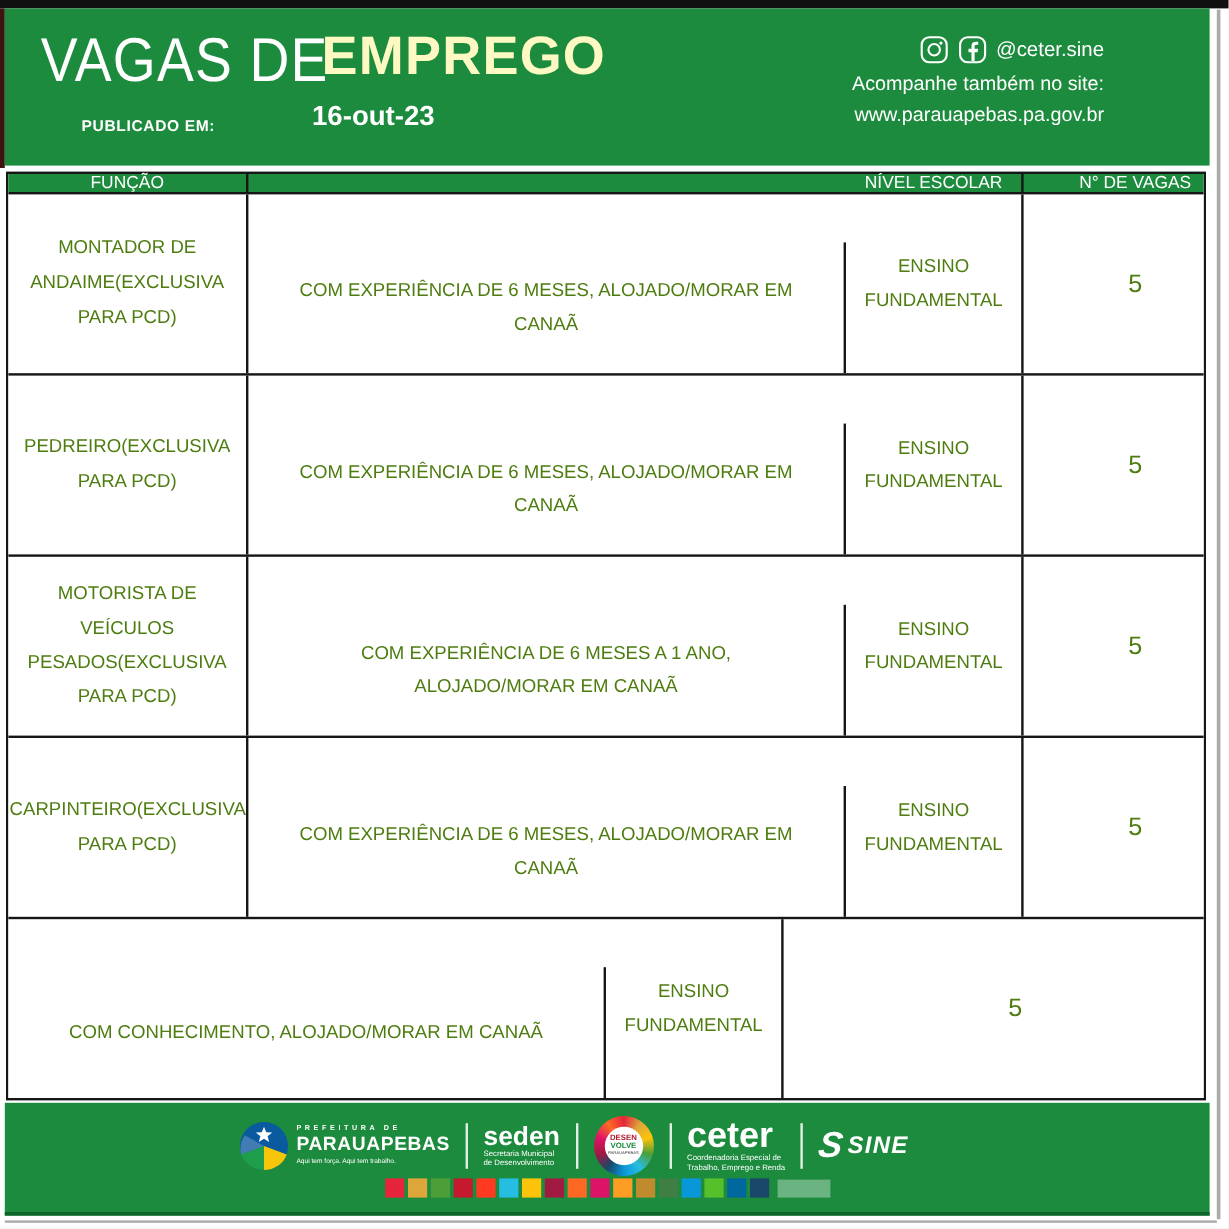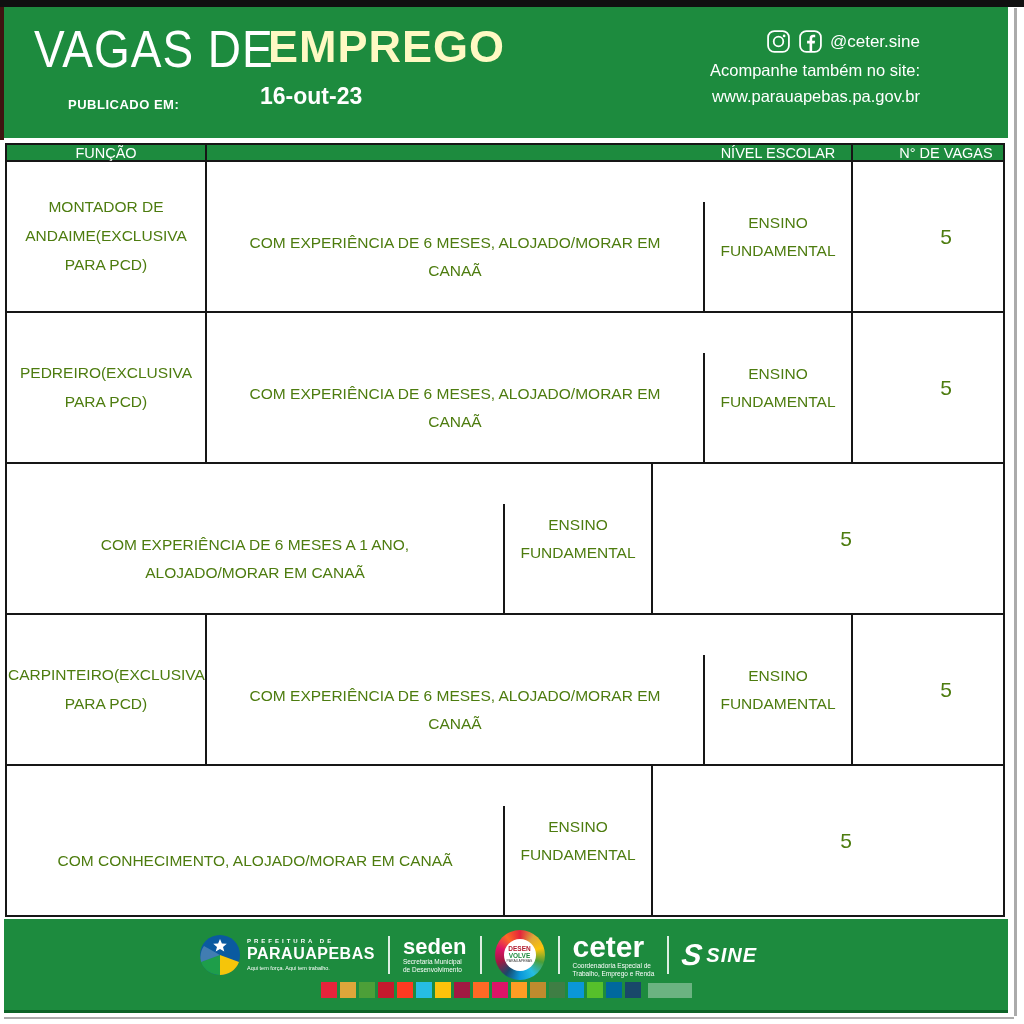--- a/index.html
+++ b/index.html
@@ -118,20 +118,21 @@
     </div>
 
     <div class="trow tdata">
       <div class="cell c1">PEDREIRO(EXCLUSIVA PARA PCD)</div>
       <div class="cell c2">COM EXPERIÊNCIA DE 6 MESES, ALOJADO/MORAR EM CANAÃ</div>
       <div class="cell c3">ENSINO FUNDAMENTAL</div>
       <div class="cell c4">5</div>
     </div>
 
     <div class="trow tdata">
+      <div class="cell c1">MOTORISTA DE VEÍCULOS PESADOS(EXCLUSIVA PARA PCD)</div>
       <div class="cell c2">COM EXPERIÊNCIA DE 6 MESES A 1 ANO, ALOJADO/MORAR EM CANAÃ</div>
       <div class="cell c3">ENSINO FUNDAMENTAL</div>
       <div class="cell c4">5</div>
     </div>
 
     <div class="trow tdata">
       <div class="cell c1">CARPINTEIRO(EXCLUSIVA PARA PCD)</div>
       <div class="cell c2">COM EXPERIÊNCIA DE 6 MESES, ALOJADO/MORAR EM CANAÃ</div>
       <div class="cell c3">ENSINO FUNDAMENTAL</div>
       <div class="cell c4">5</div>

